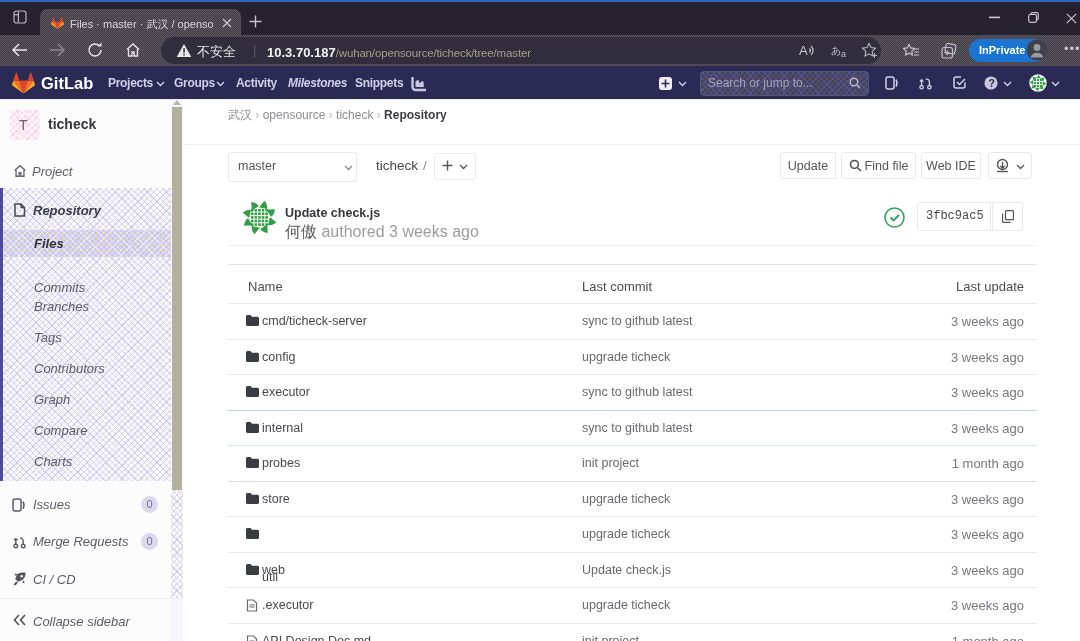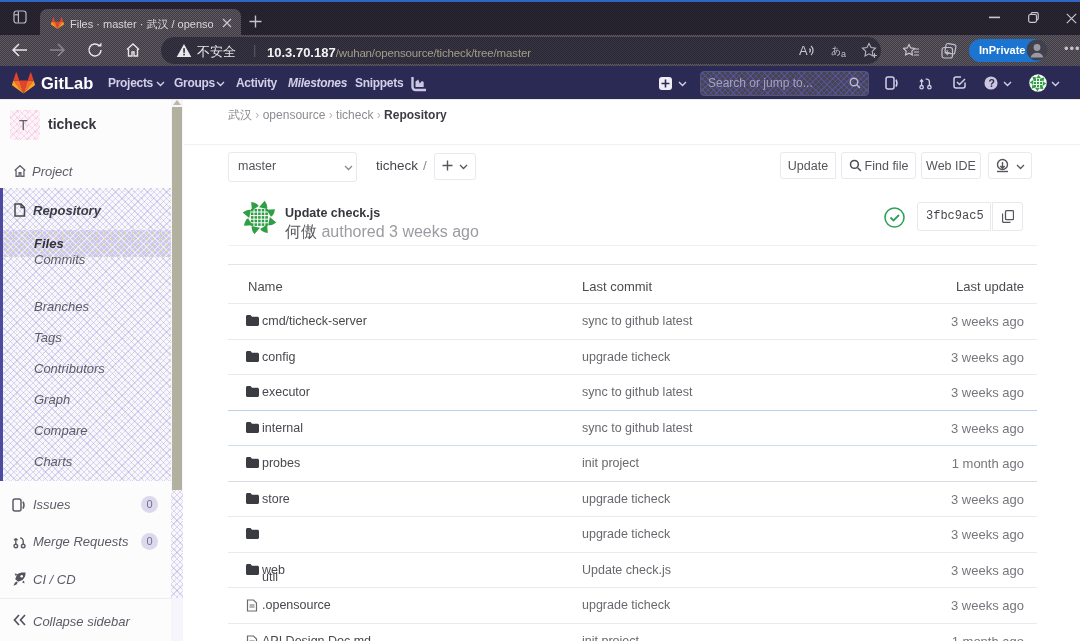--- a/index.html
+++ b/index.html
@@ -273,21 +273,21 @@
   <span class="sideitem" style="left:32px; top:64px;">Project</span>
 
   <div class="abs crosshatch" id="activeSection">
     <svg class="abs" style="left:10px; top:15px" width="13" height="14" viewBox="0 0 13 14">
       <path d="M2 1h6l3.5 3.5V13H2z" fill="none" stroke="#47474f" stroke-width="1.5"></path>
       <path d="M8 1v3.5h3.5" fill="none" stroke="#47474f" stroke-width="1.3"></path>
     </svg>
     <span class="sideitem" style="left:30px; top:15px; font-weight:bold; color:#3c3c44;">Repository</span>
     <div class="abs" id="filesRow"></div>
     <span class="sideitem" style="left:31px; top:48px; font-weight:bold; color:#333340;">Files</span>
-    <span class="sideitem" style="left:31px; top:64px;">Commits</span>
+    <span class="sideitem" style="left:31px; top:92px;">Commits</span>
     <span class="sideitem" style="left:31px; top:111px;">Branches</span>
     <span class="sideitem" style="left:31px; top:142px;">Tags</span>
     <span class="sideitem" style="left:31px; top:173px;">Contributors</span>
     <span class="sideitem" style="left:31px; top:204px;">Graph</span>
     <span class="sideitem" style="left:31px; top:235px;">Compare</span>
     <span class="sideitem" style="left:31px; top:266px;">Charts</span>
   </div>
 
   <svg class="abs" style="left:12px; top:398px" width="14" height="14" viewBox="0 0 14 14">
     <rect x="1" y="1" width="8" height="12" rx="2" fill="none" stroke="#5c5b66" stroke-width="1.5"></rect>
@@ -495,21 +495,21 @@
 <span class="abs" style="left:262px; top:562.5px; font-size:12.5px; color:#47484d;">web</span>
 <span class="abs" style="left:582px; top:562.5px; font-size:12.5px; color:#68696e;">Update check.js</span>
 <span class="abs" style="left:0; top:562.5px; width:1024px; text-align:right; font-size:13px; color:#76777c;">3 weeks ago</span>
 <div class="abs" style="left:228px; top:587.0px; width:809px; height:1px; background:#e9e9ef;"></div>
 <div class="abs" style="left:246px; top:599.0px;">
       <svg width="12" height="13" viewBox="0 0 12 13">
         <path d="M1.5 1h6L10.5 4v8h-9z" fill="none" stroke="#6a6b70" stroke-width="1.2"></path>
         <path d="M3.5 6h5M3.5 8h5" stroke="#6a6b70" stroke-width="1"></path>
       </svg>
     </div>
-<span class="abs" style="left:262px; top:598.0px; font-size:12.5px; color:#47484d;">.opensource</span>
+<span class="abs" style="left:262px; top:598.0px; font-size:12.5px; color:#47484d;">.executor</span>
 <span class="abs" style="left:582px; top:598.0px; font-size:12.5px; color:#68696e;">upgrade ticheck</span>
 <span class="abs" style="left:0; top:598.0px; width:1024px; text-align:right; font-size:13px; color:#76777c;">3 weeks ago</span>
 <div class="abs" style="left:228px; top:622.5px; width:809px; height:1px; background:#e9e9ef;"></div>
 <div class="abs" style="left:246px; top:634.5px;">
       <svg width="12" height="13" viewBox="0 0 12 13">
         <path d="M1.5 1h6L10.5 4v8h-9z" fill="none" stroke="#6a6b70" stroke-width="1.2"></path>
         <path d="M3.5 6h5M3.5 8h5" stroke="#6a6b70" stroke-width="1"></path>
       </svg>
     </div>
 <span class="abs" style="left:262px; top:633.5px; font-size:12.5px; color:#47484d;">API Design Doc.md</span>

